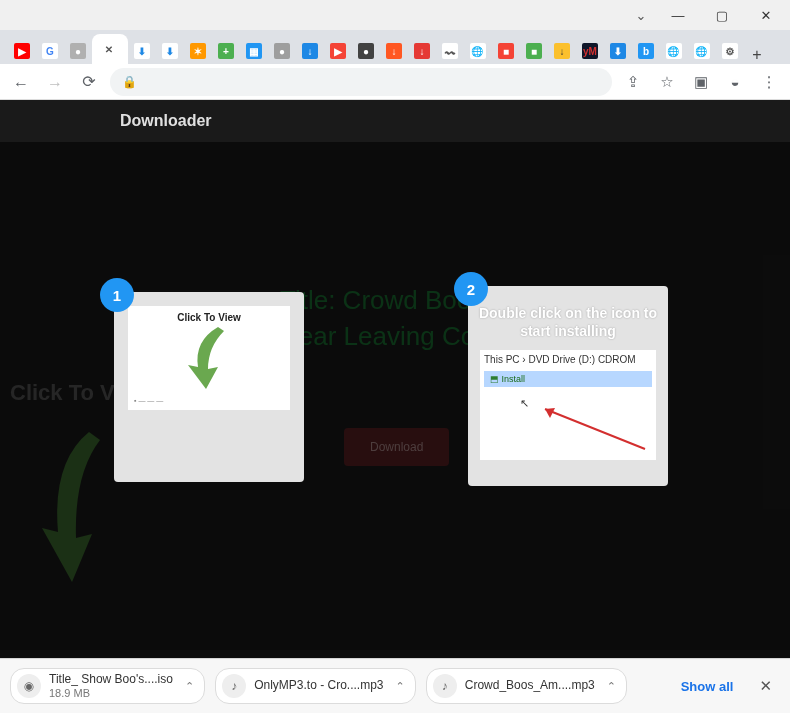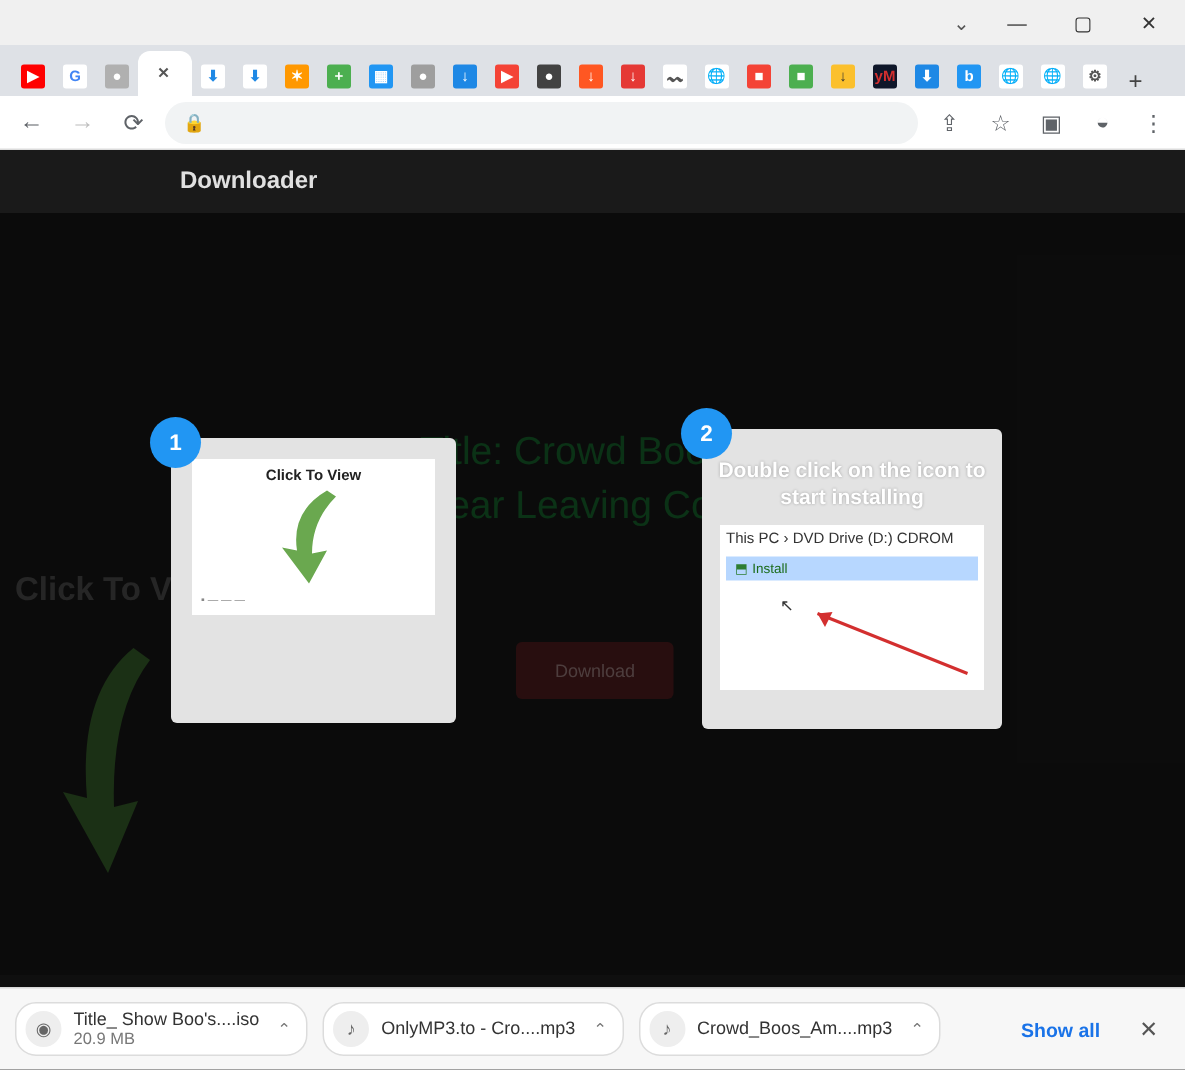--- a/index.html
+++ b/index.html
@@ -216,21 +216,21 @@
       </div>
     </div>
   </div>
 </div>
 
 <div class="shelf" id="shelf">
   <div class="dl-item">
       <div class="dl-icon">◉</div>
       <div class="dl-text">
         <span>Title_ Show Boo's....iso</span>
-        <span class="sub">20.9 MB</span>
+        <span class="sub">18.9 MB</span>
       </div>
       <span class="dl-chevron">⌃</span>
     </div>
     <div class="dl-item">
       <div class="dl-icon">♪</div>
       <div class="dl-text">
         <span>OnlyMP3.to - Cro....mp3</span>
       </div>
       <span class="dl-chevron">⌃</span>
     </div>

